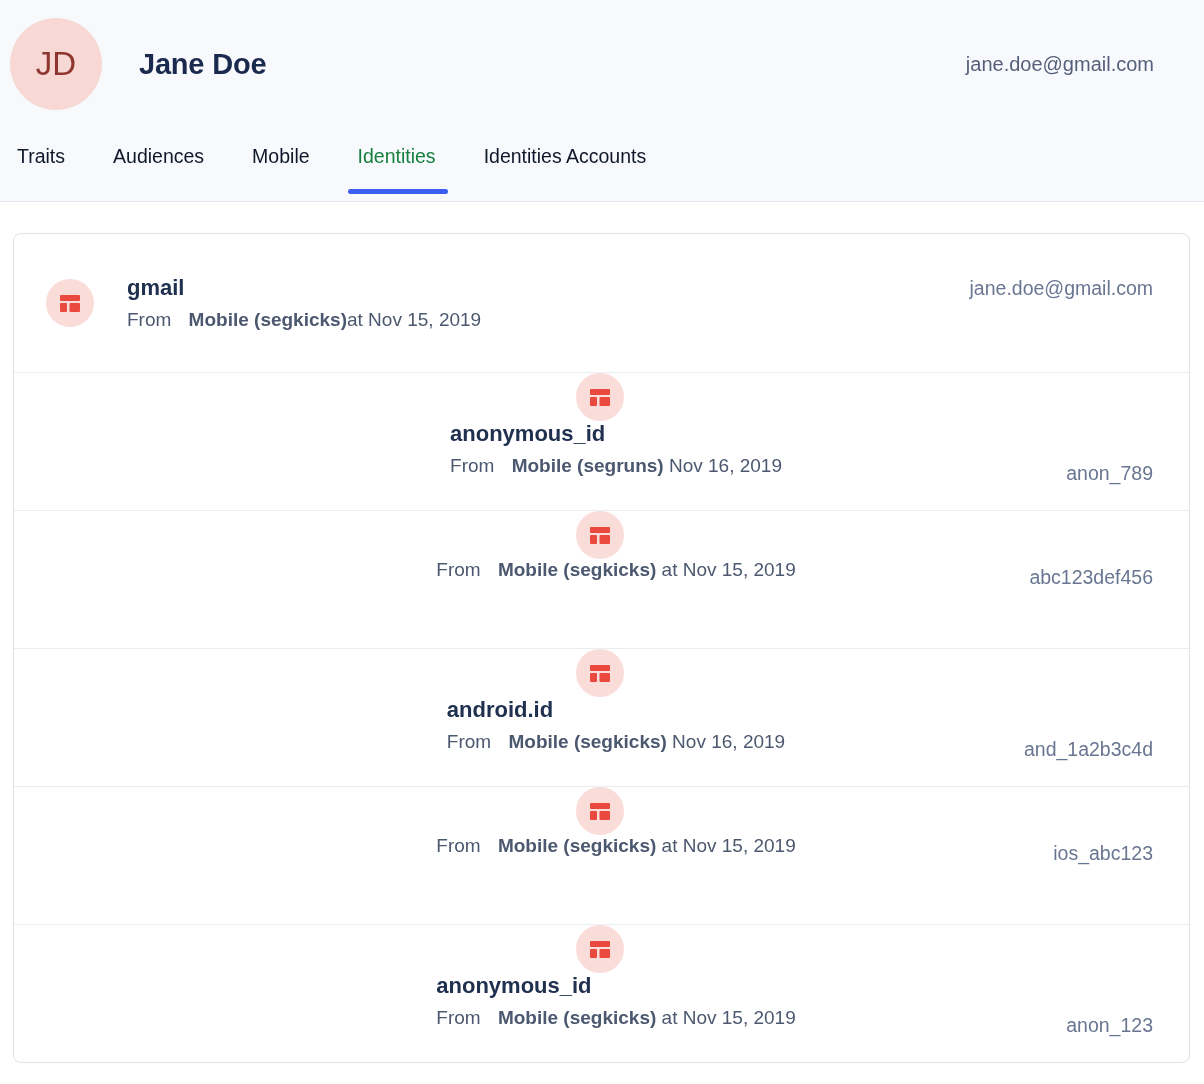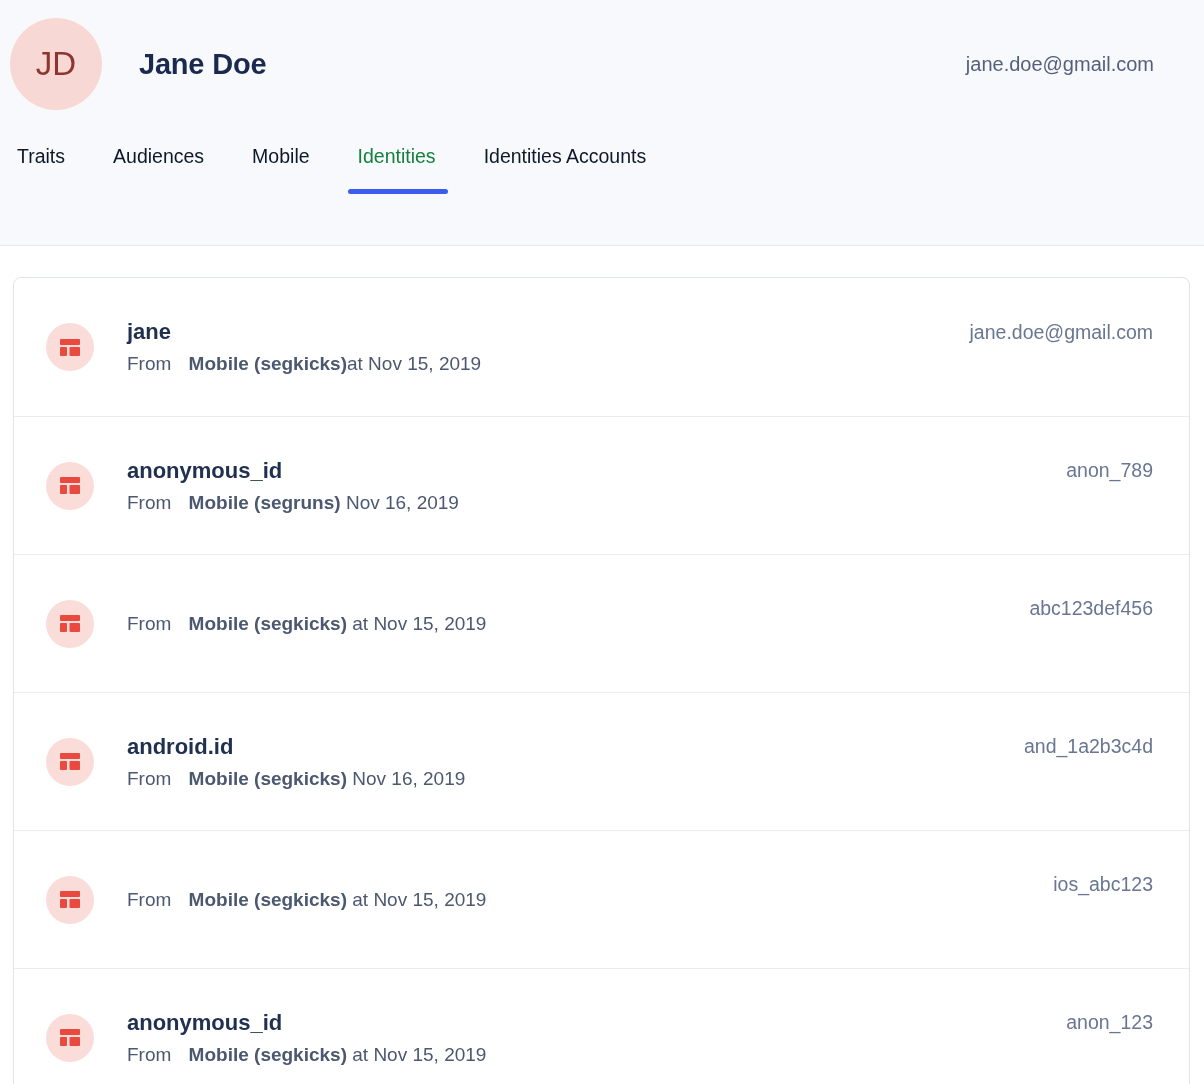--- a/index.html
+++ b/index.html
@@ -6,21 +6,21 @@
   html, body { width: 1204px; background: #ffffff; }
   body {
     height: 1084px;
     font-family: "Liberation Sans", sans-serif;
     color: #20304f;
     overflow: hidden;
   }
 
   
   .profile-header {
-    height: 246px;
+    height: 202px;
     background: #f8f9fc;
     border-bottom: 1px solid #e5e8ee;
   }
   .header-top {
     display: flex;
     align-items: center;
     padding: 18px 50px 0 10px;
     height: 110px;
   }
   .avatar {
@@ -79,21 +79,21 @@
     border: 1px solid #dfe3ea;
     border-radius: 8px;
     overflow: hidden;
   }
   .identity-row {
     height: 138px;
     display: flex;
     align-items: center;
     padding: 0 36px 0 32px;
   }
-  .identity-row + .identity-row { border-top: 1px solid #e9ecf1; }
+  .identity-row + .identity-row { border-top: 1px solid #e9ecf1; flex-direction: column; }
 
   .row-icon-circle {
     width: 48px; height: 48px;
     border-radius: 50%;
     background: #fadcd9;
     display: flex; align-items: center; justify-content: center;
     flex: 0 0 auto;
   }
   .row-icon-circle svg { display: block; }
 
@@ -143,21 +143,21 @@
 
     <div class="identity-row">
       <div class="row-icon-circle">
         <svg width="20" height="17" viewBox="0 0 20 17" aria-hidden="true">
           <rect x="0" y="0" width="20" height="6" rx="1" fill="#e9493f"></rect>
           <rect x="0" y="8" width="7" height="9" rx="1" fill="#e9493f"></rect>
           <rect x="9.5" y="8" width="10.5" height="9" rx="1" fill="#e9493f"></rect>
         </svg>
       </div>
       <div class="row-text">
-        <div class="row-title">jane</div>
+        <div class="row-title">gmail</div>
         <div class="row-sub"><span>From </span><b>Mobile (segkicks)</b><span>at Nov 15, 2019</span></div>
       </div>
       <div class="row-value">jane.doe@gmail.com</div>
     </div>
 
     <div class="identity-row">
       <div class="row-icon-circle">
         <svg width="20" height="17" viewBox="0 0 20 17" aria-hidden="true">
           <rect x="0" y="0" width="20" height="6" rx="1" fill="#e9493f"></rect>
           <rect x="0" y="8" width="7" height="9" rx="1" fill="#e9493f"></rect>

